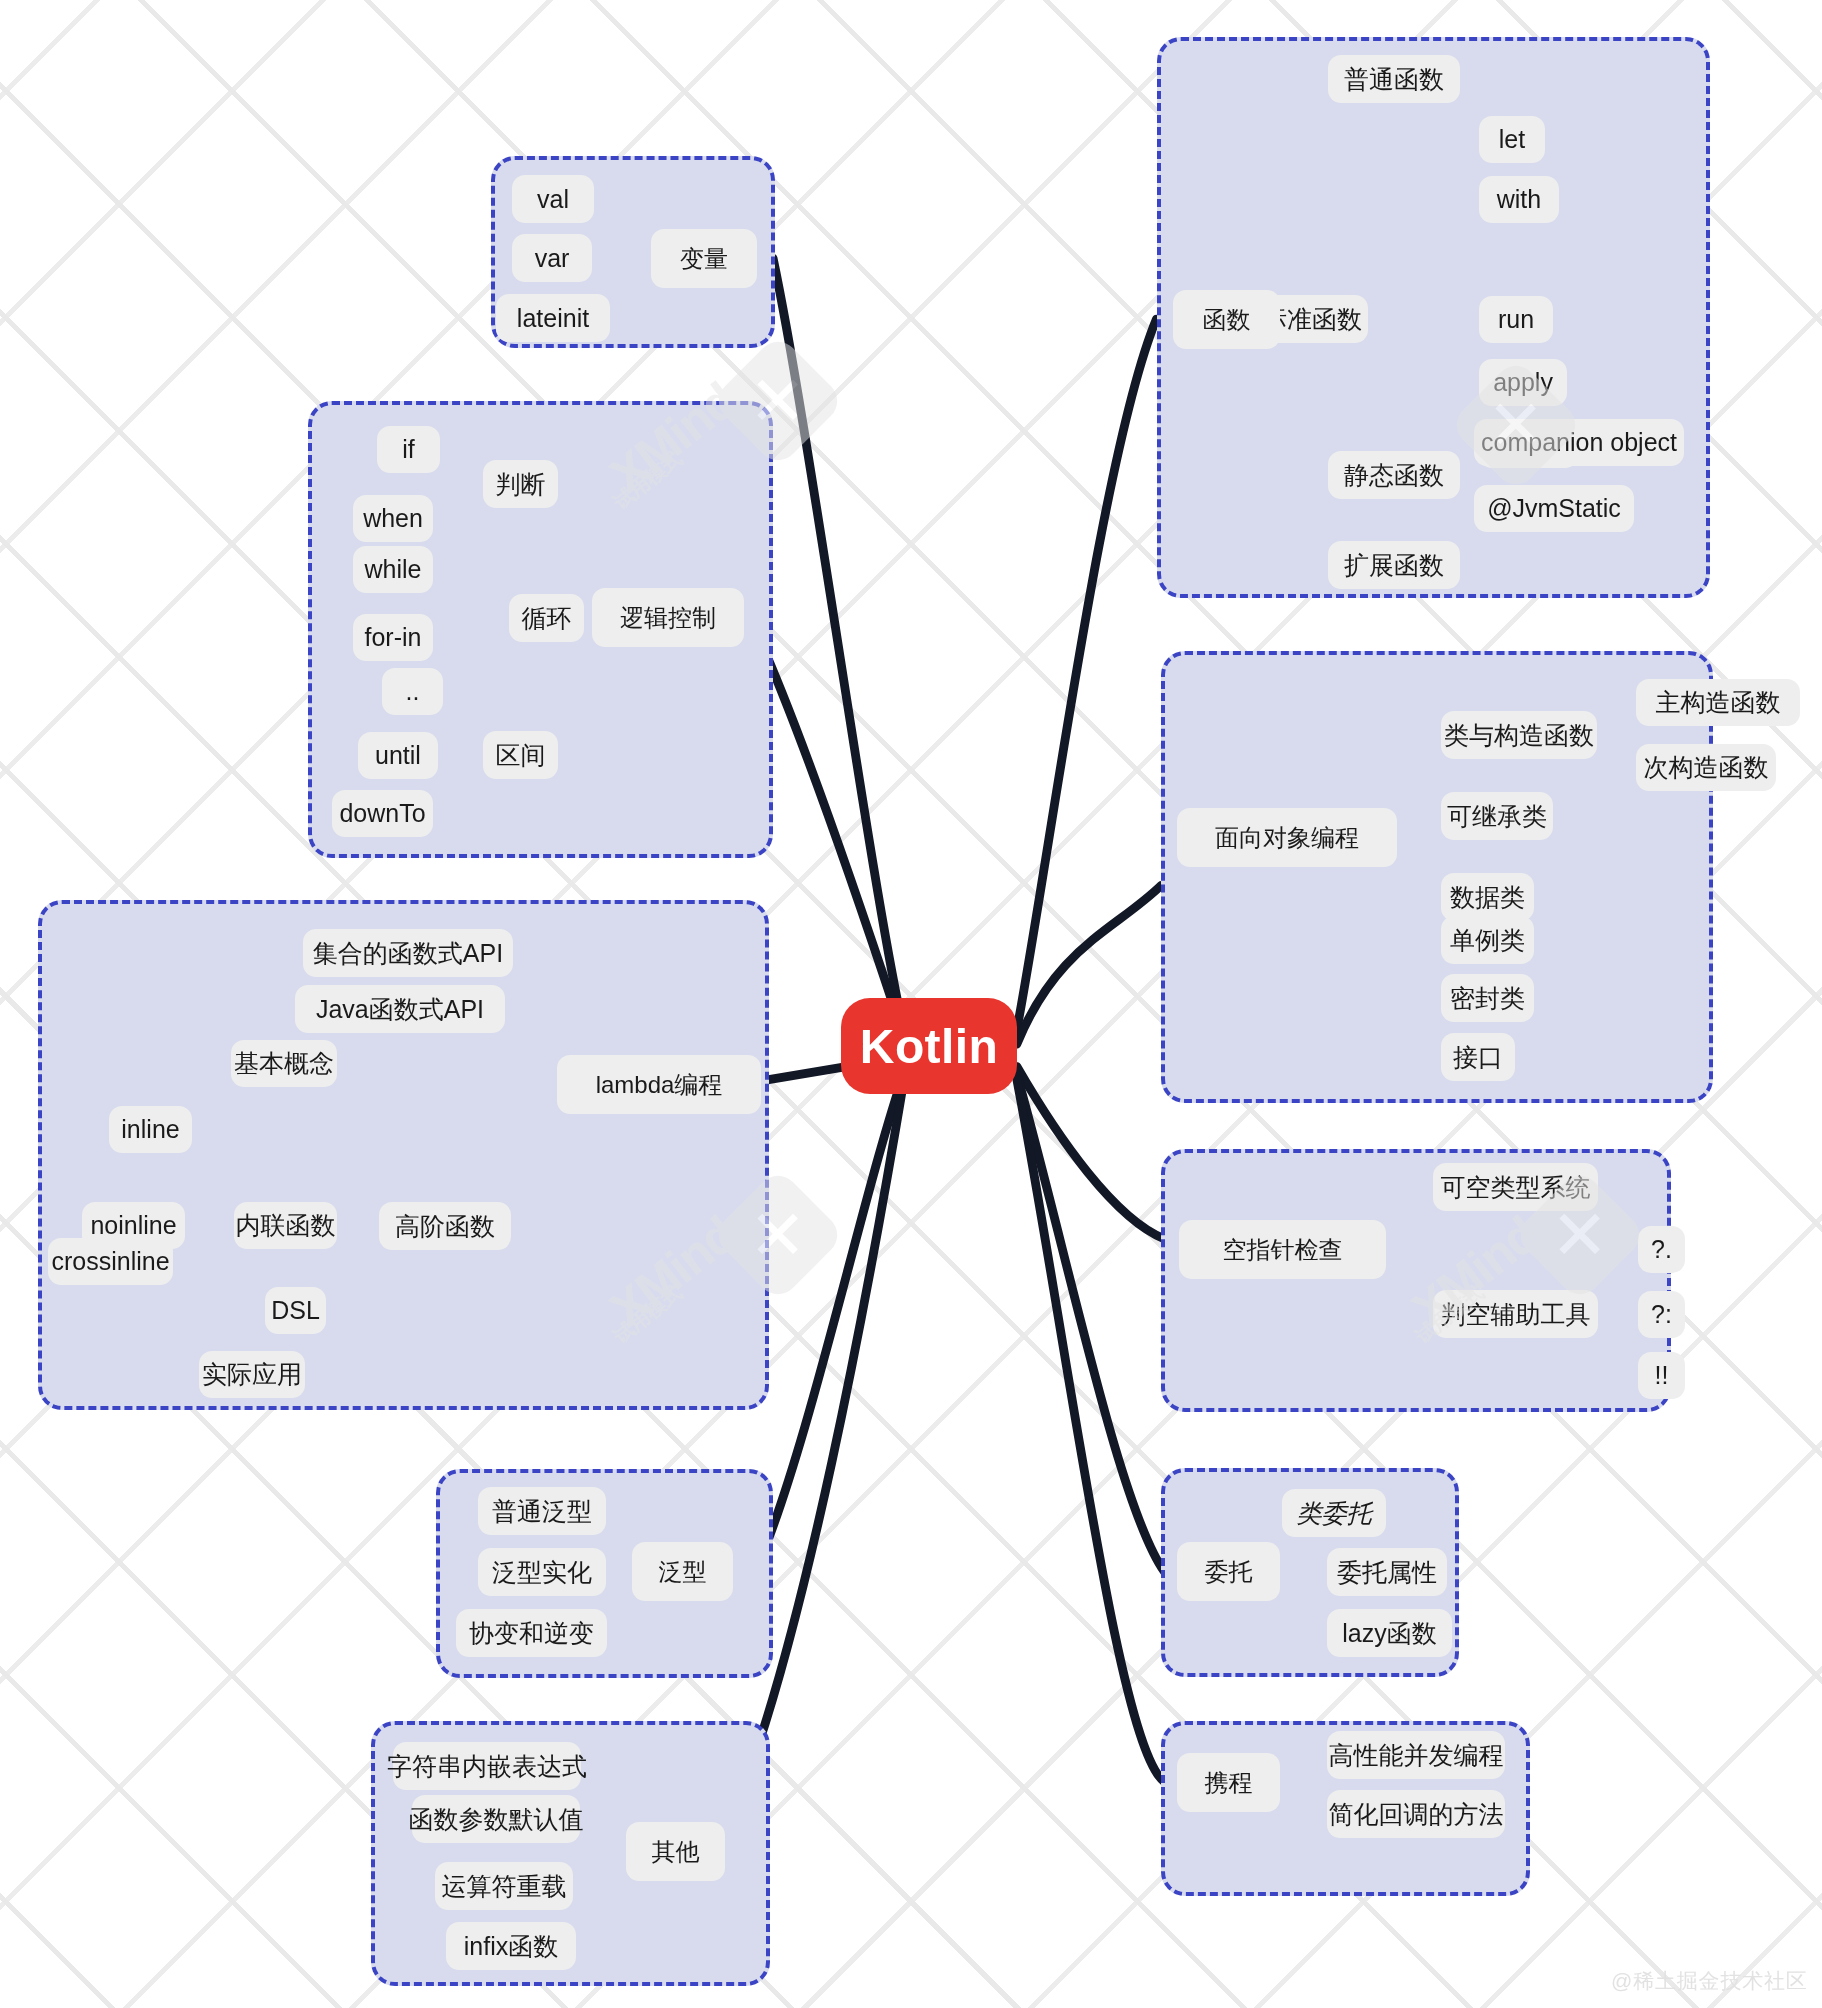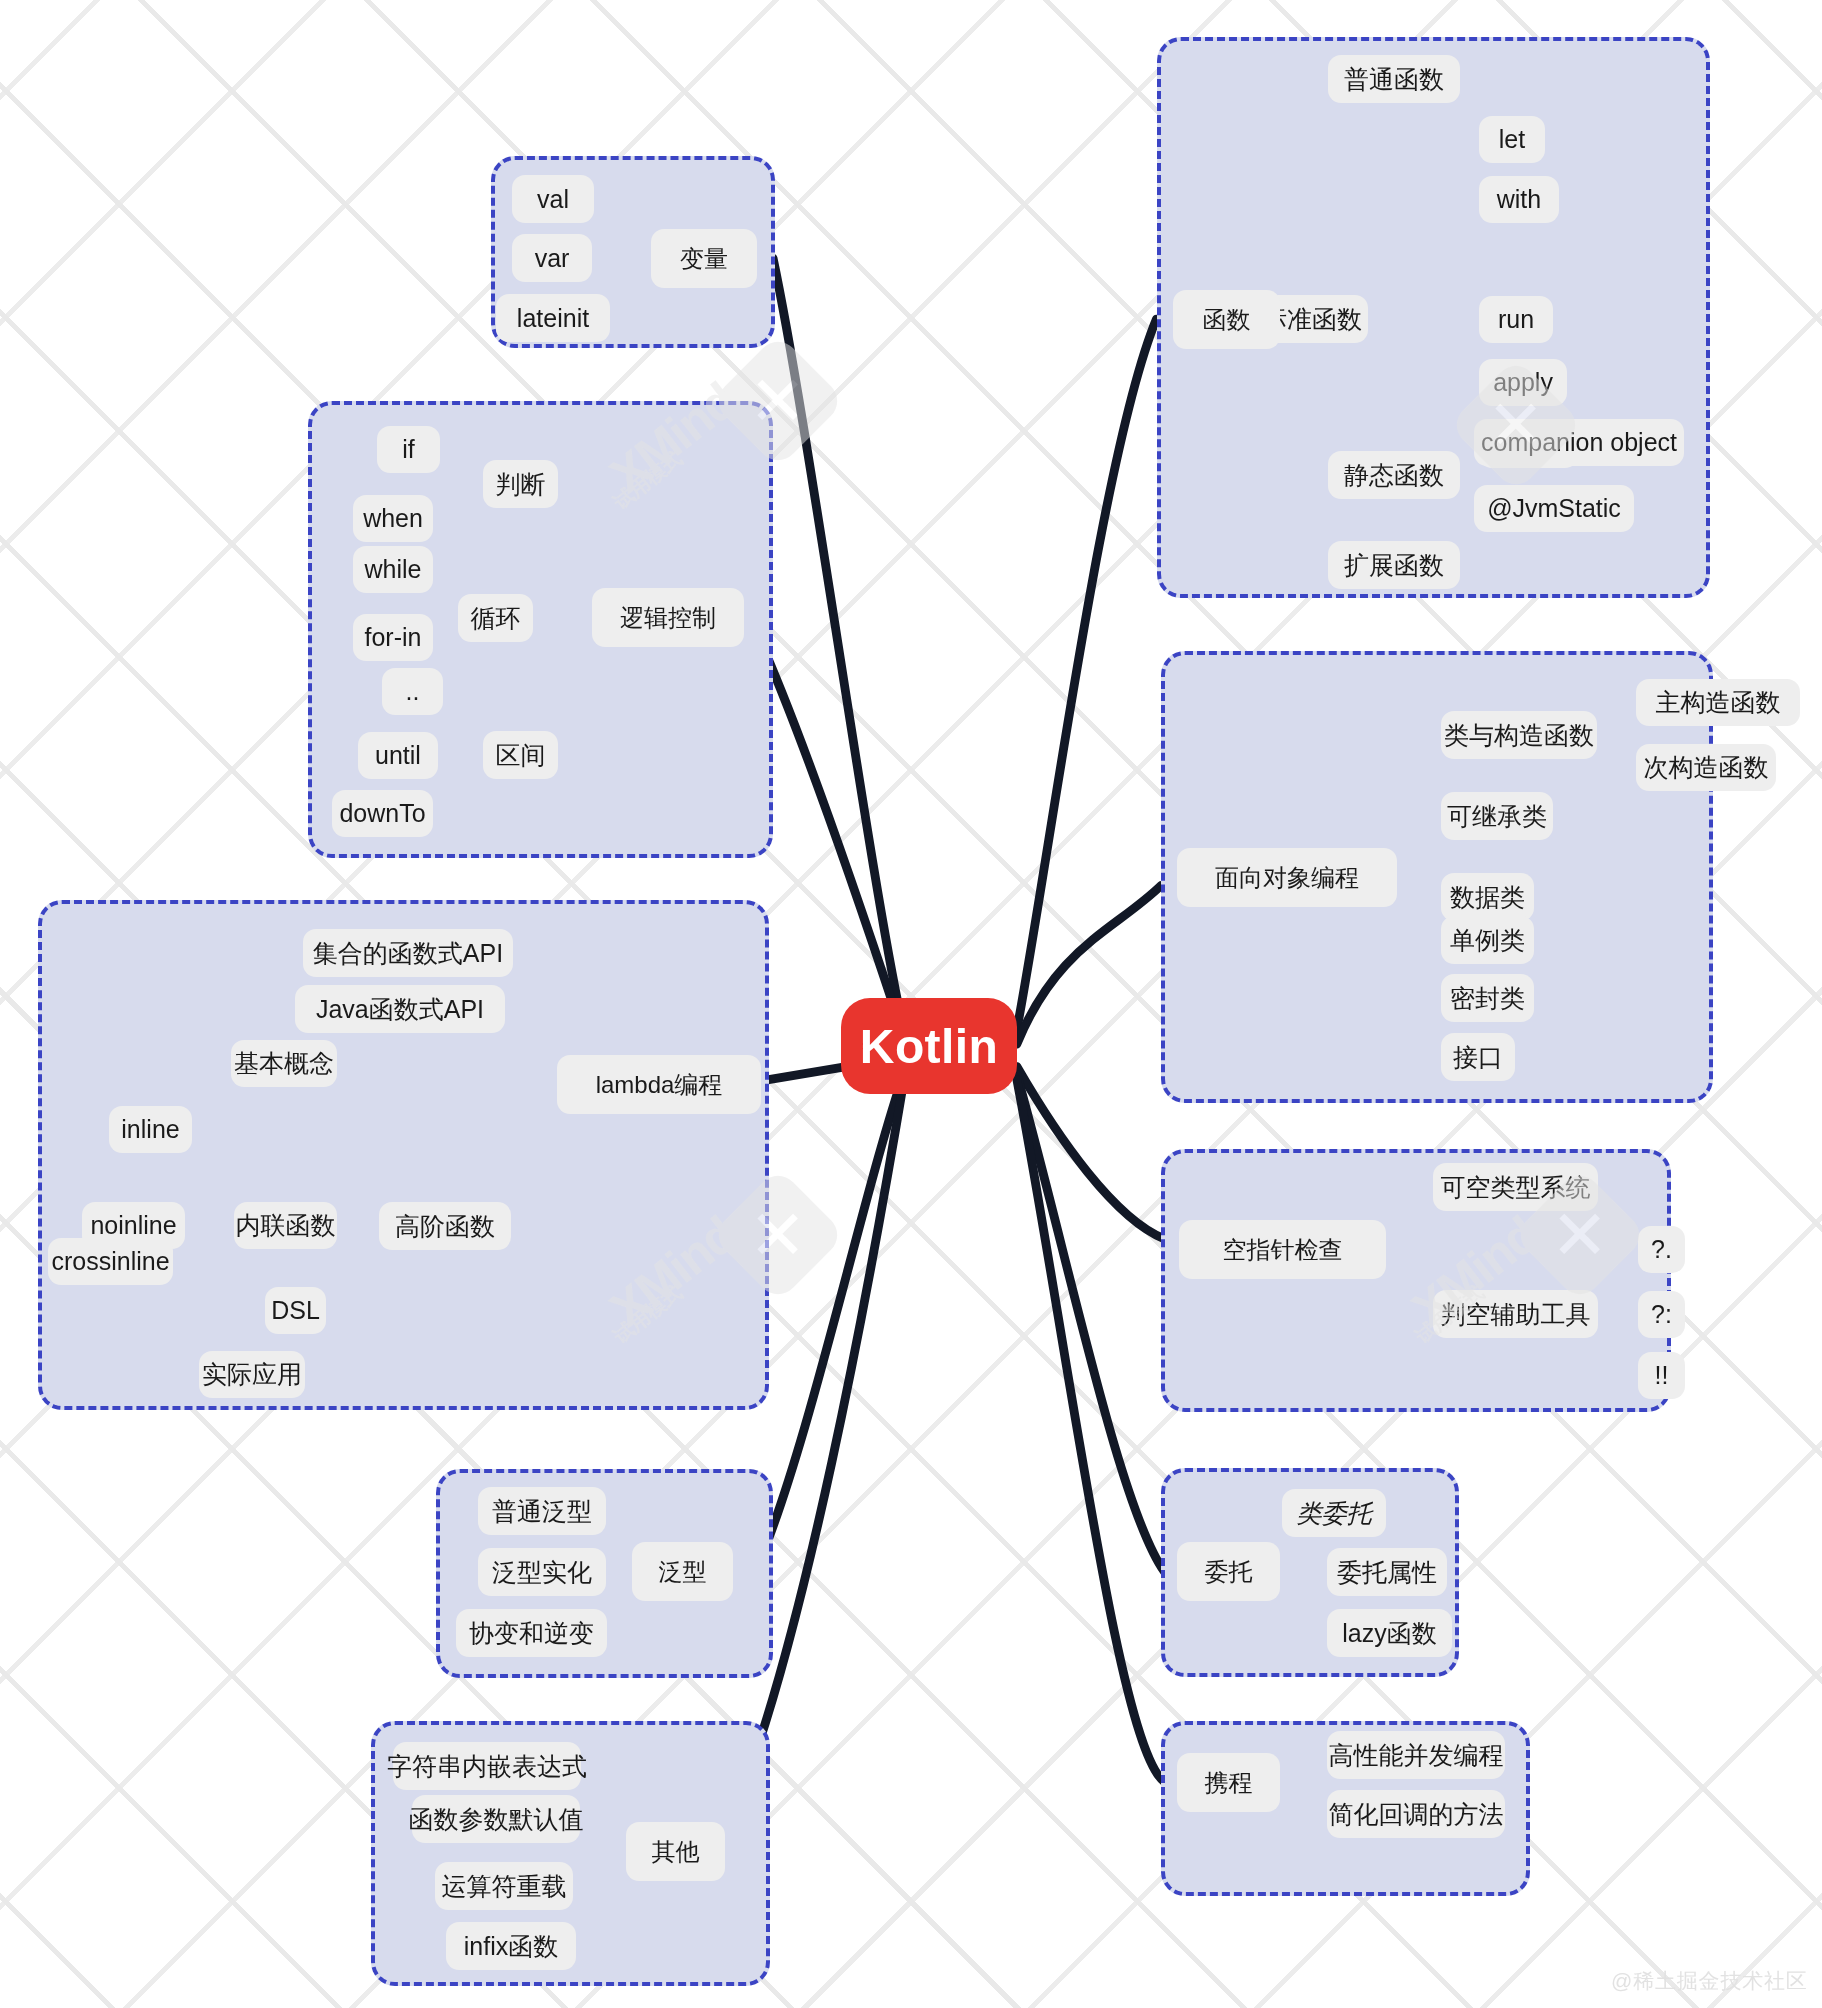--- a/index.html
+++ b/index.html
@@ -236,21 +236,21 @@
   <div class="group" style="left:308px;top:401px;width:465px;height:457px;"></div>
   <div class="node n-lv3" style="left:377px;top:426px;width:63px;">if</div>
   <div class="node n-lv3" style="left:353px;top:495px;width:80px;">when</div>
   <div class="node n-lv3" style="left:353px;top:546px;width:80px;">while</div>
   <div class="node n-lv3" style="left:353px;top:614px;width:80px;">for-in</div>
   <div class="node n-lv3" style="left:382px;top:668px;width:61px;">..</div>
   <div class="node n-lv3" style="left:358px;top:732px;width:80px;">until</div>
   <div class="node n-lv3" style="left:332px;top:790px;width:101px;">downTo</div>
 
   <div class="node n-lv2" style="left:483px;top:460px;width:75px;">判断</div>
-  <div class="node n-lv2" style="left:458px;top:594px;width:75px;">循环</div>
+  <div class="node n-lv2" style="left:509px;top:594px;width:75px;">循环</div>
   <div class="node n-lv2" style="left:483px;top:731px;width:75px;">区间</div>
   <div class="node n-lv1" style="left:592px;top:588px;width:152px;">逻辑控制</div>
 
   <div class="group" style="left:38px;top:900px;width:731px;height:510px;"></div>
   <div class="node n-lv2" style="left:303px;top:929px;width:210px;">集合的函数式API</div>
   <div class="node n-lv2" style="left:295px;top:985px;width:210px;">Java函数式API</div>
   <div class="node n-lv2" style="left:379px;top:1202px;width:132px;">高阶函数</div>
 
   <div class="node n-lv3" style="left:231px;top:1040px;width:106px;">基本概念</div>
   <div class="node n-lv3" style="left:234px;top:1202px;width:103px;">内联函数</div>
@@ -299,21 +299,21 @@
   <div class="node n-lv2" style="left:1441px;top:711px;width:156px;">类与构造函数</div>
   <div class="node n-lv2" style="left:1441px;top:792px;width:112px;">可继承类</div>
   <div class="node n-lv2" style="left:1441px;top:861px;width:93px;margin-top:12px;">数据类</div>
   <div class="node n-lv2" style="left:1441px;top:916px;width:93px;">单例类</div>
   <div class="node n-lv2" style="left:1441px;top:974px;width:93px;">密封类</div>
   <div class="node n-lv2" style="left:1441px;top:1033px;width:74px;">接口</div>
 
   <div class="node n-lv3" style="left:1636px;top:679px;width:164px;">主构造函数</div>
   <div class="node n-lv3" style="left:1636px;top:744px;width:140px;">次构造函数</div>
 
-  <div class="node n-lv1" style="left:1177px;top:848px;width:220px;">面向对象编程</div>
+  <div class="node n-lv1" style="left:1177px;top:808px;width:220px;">面向对象编程</div>
 
   <div class="group" style="left:1161px;top:1149px;width:510px;height:263px;"></div>
   <div class="node n-lv2" style="left:1433px;top:1163px;width:165px;">可空类型系统</div>
   <div class="node n-lv2" style="left:1433px;top:1290px;width:165px;">判空辅助工具</div>
 
   <div class="node n-lv3" style="left:1638px;top:1226px;width:47px;">?.</div>
   <div class="node n-lv3" style="left:1638px;top:1291px;width:47px;">?:</div>
   <div class="node n-lv3" style="left:1638px;top:1352px;width:47px;">!!</div>
 
   <div class="node n-lv1" style="left:1179px;top:1220px;width:207px;">空指针检查</div>

